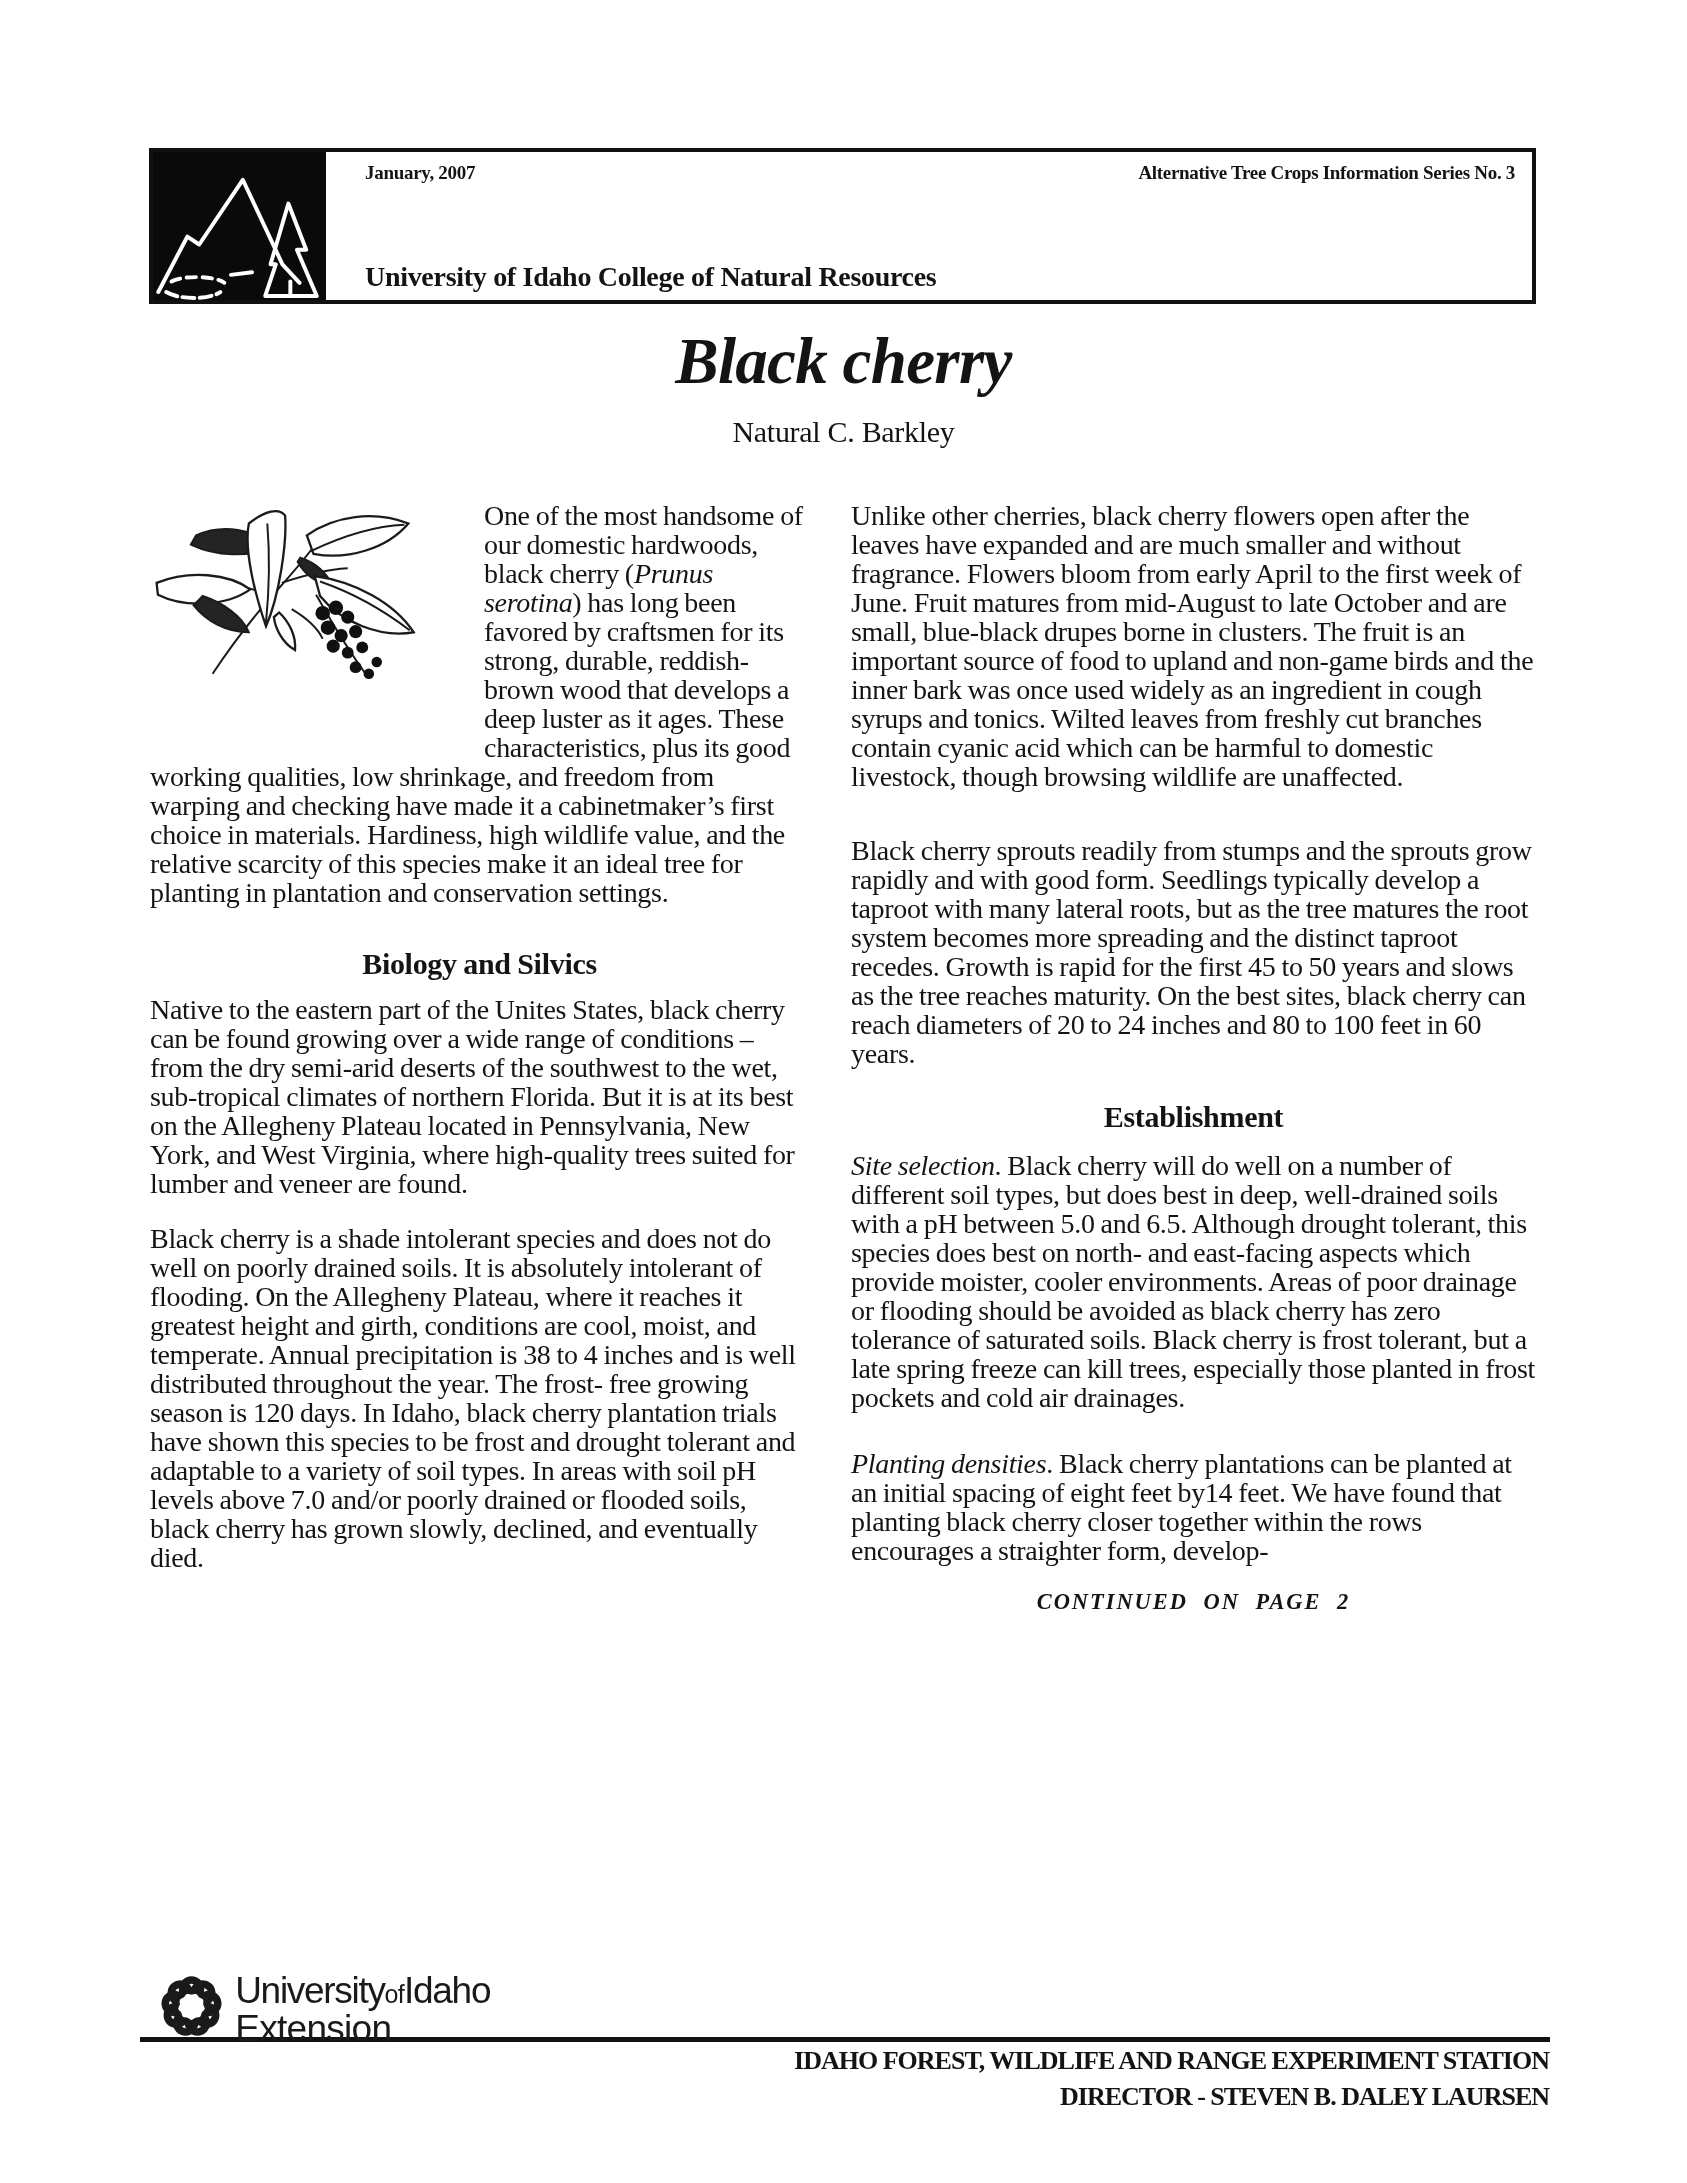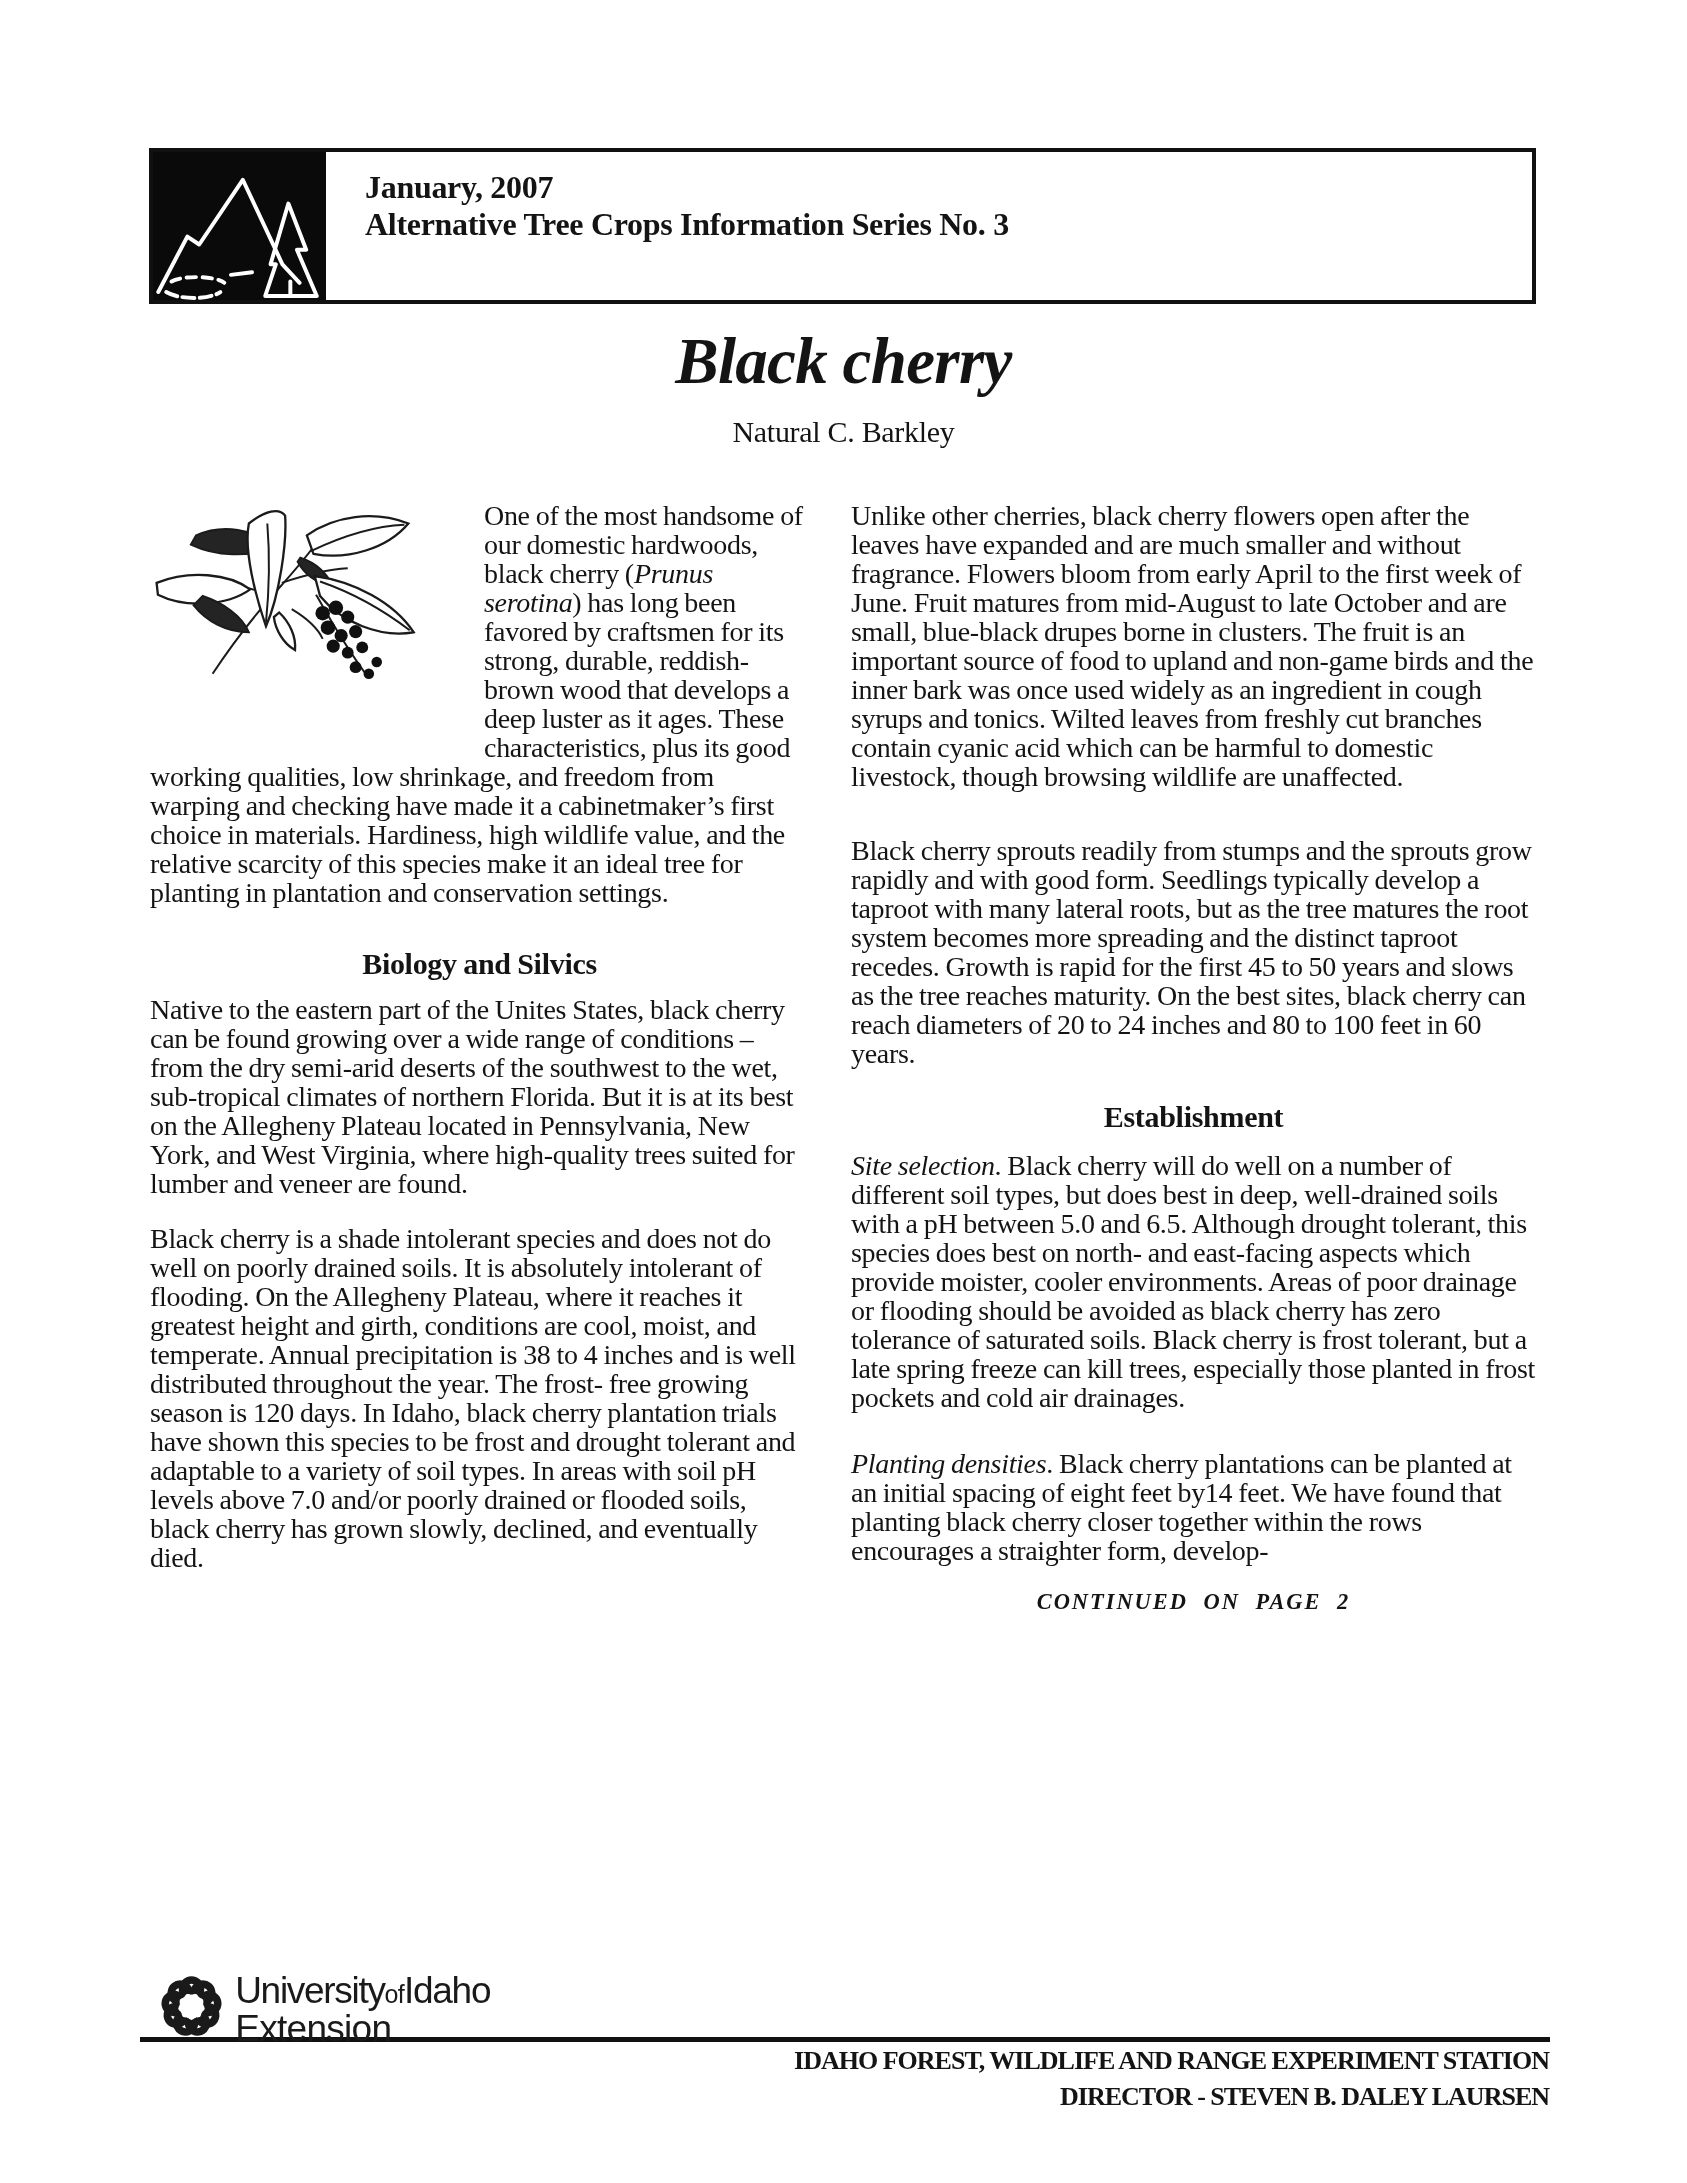--- a/index.html
+++ b/index.html
@@ -4,22 +4,22 @@
 <style>
   html,body{margin:0;padding:0;background:#e8e8e8;}
   .page{position:relative;width:1687px;height:2183px;background:#ffffff;color:#141414;
         font-family:"Liberation Serif","DejaVu Serif",serif;overflow:hidden;}
   
   .header-box{position:absolute;left:149px;top:148px;width:1379px;height:148px;
               border:4.6px solid #111;background:#fff;}
   .header-logo{position:absolute;left:0;top:0;width:173px;height:148px;background:#0a0a0a;}
   .header-logo svg{width:100%;height:100%;display:block;}
   .header-text{position:absolute;left:192px;top:0;right:0;bottom:0;}
-  .header-row1{display:flex;justify-content:space-between;padding:17px 17px 0 20px;
-               font-weight:bold;font-size:32px;letter-spacing:-0.3px;flex-direction:column;}
+  .header-row1{display:flex;justify-content:space-between;padding:10px 17px 0 20px;
+               font-weight:bold;font-size:19px;letter-spacing:-0.3px;}
   .header-org{position:absolute;left:20px;bottom:6.6px;font-weight:bold;font-size:28px;letter-spacing:-0.3px;}
   
   .title{position:absolute;left:0;top:324px;width:100%;text-align:center;
          font-size:65px;font-weight:bold;font-style:italic;letter-spacing:-0.7px;}
   .author{position:absolute;left:0;top:415px;width:100%;text-align:center;font-size:30px;letter-spacing:-0.3px;}
   
   .columns{position:absolute;left:150px;top:501px;width:1387px;display:flex;gap:42px;
            font-size:28px;line-height:29px;letter-spacing:-0.3px;word-spacing:-0.7px;}
   .col-left{width:659px;}
   .col-right{width:685px;}
@@ -70,20 +70,21 @@
         <path class="gl" d="M28,196 C46,186 96,188 108,198" stroke-dasharray="14 10"></path>
         <path class="gl" d="M20,212 C40,224 84,224 102,212" stroke-dasharray="18 8"></path>
         <line class="gl" x1="118" y1="186" x2="150" y2="182"></line>
       </svg>
     </div>
     <div class="header-text">
       <div class="header-row1">
         <span>January, 2007</span>
         <span>Alternative Tree Crops Information Series No. 3</span>
       </div>
+      <div class="header-org">University of Idaho College of Natural Resources</div>
     </div>
   </div>
 
   <div class="title">Black cherry</div>
   <div class="author">Natural C. Barkley</div>
 
   <div class="columns">
 
     <div class="col-left">
       <p>

